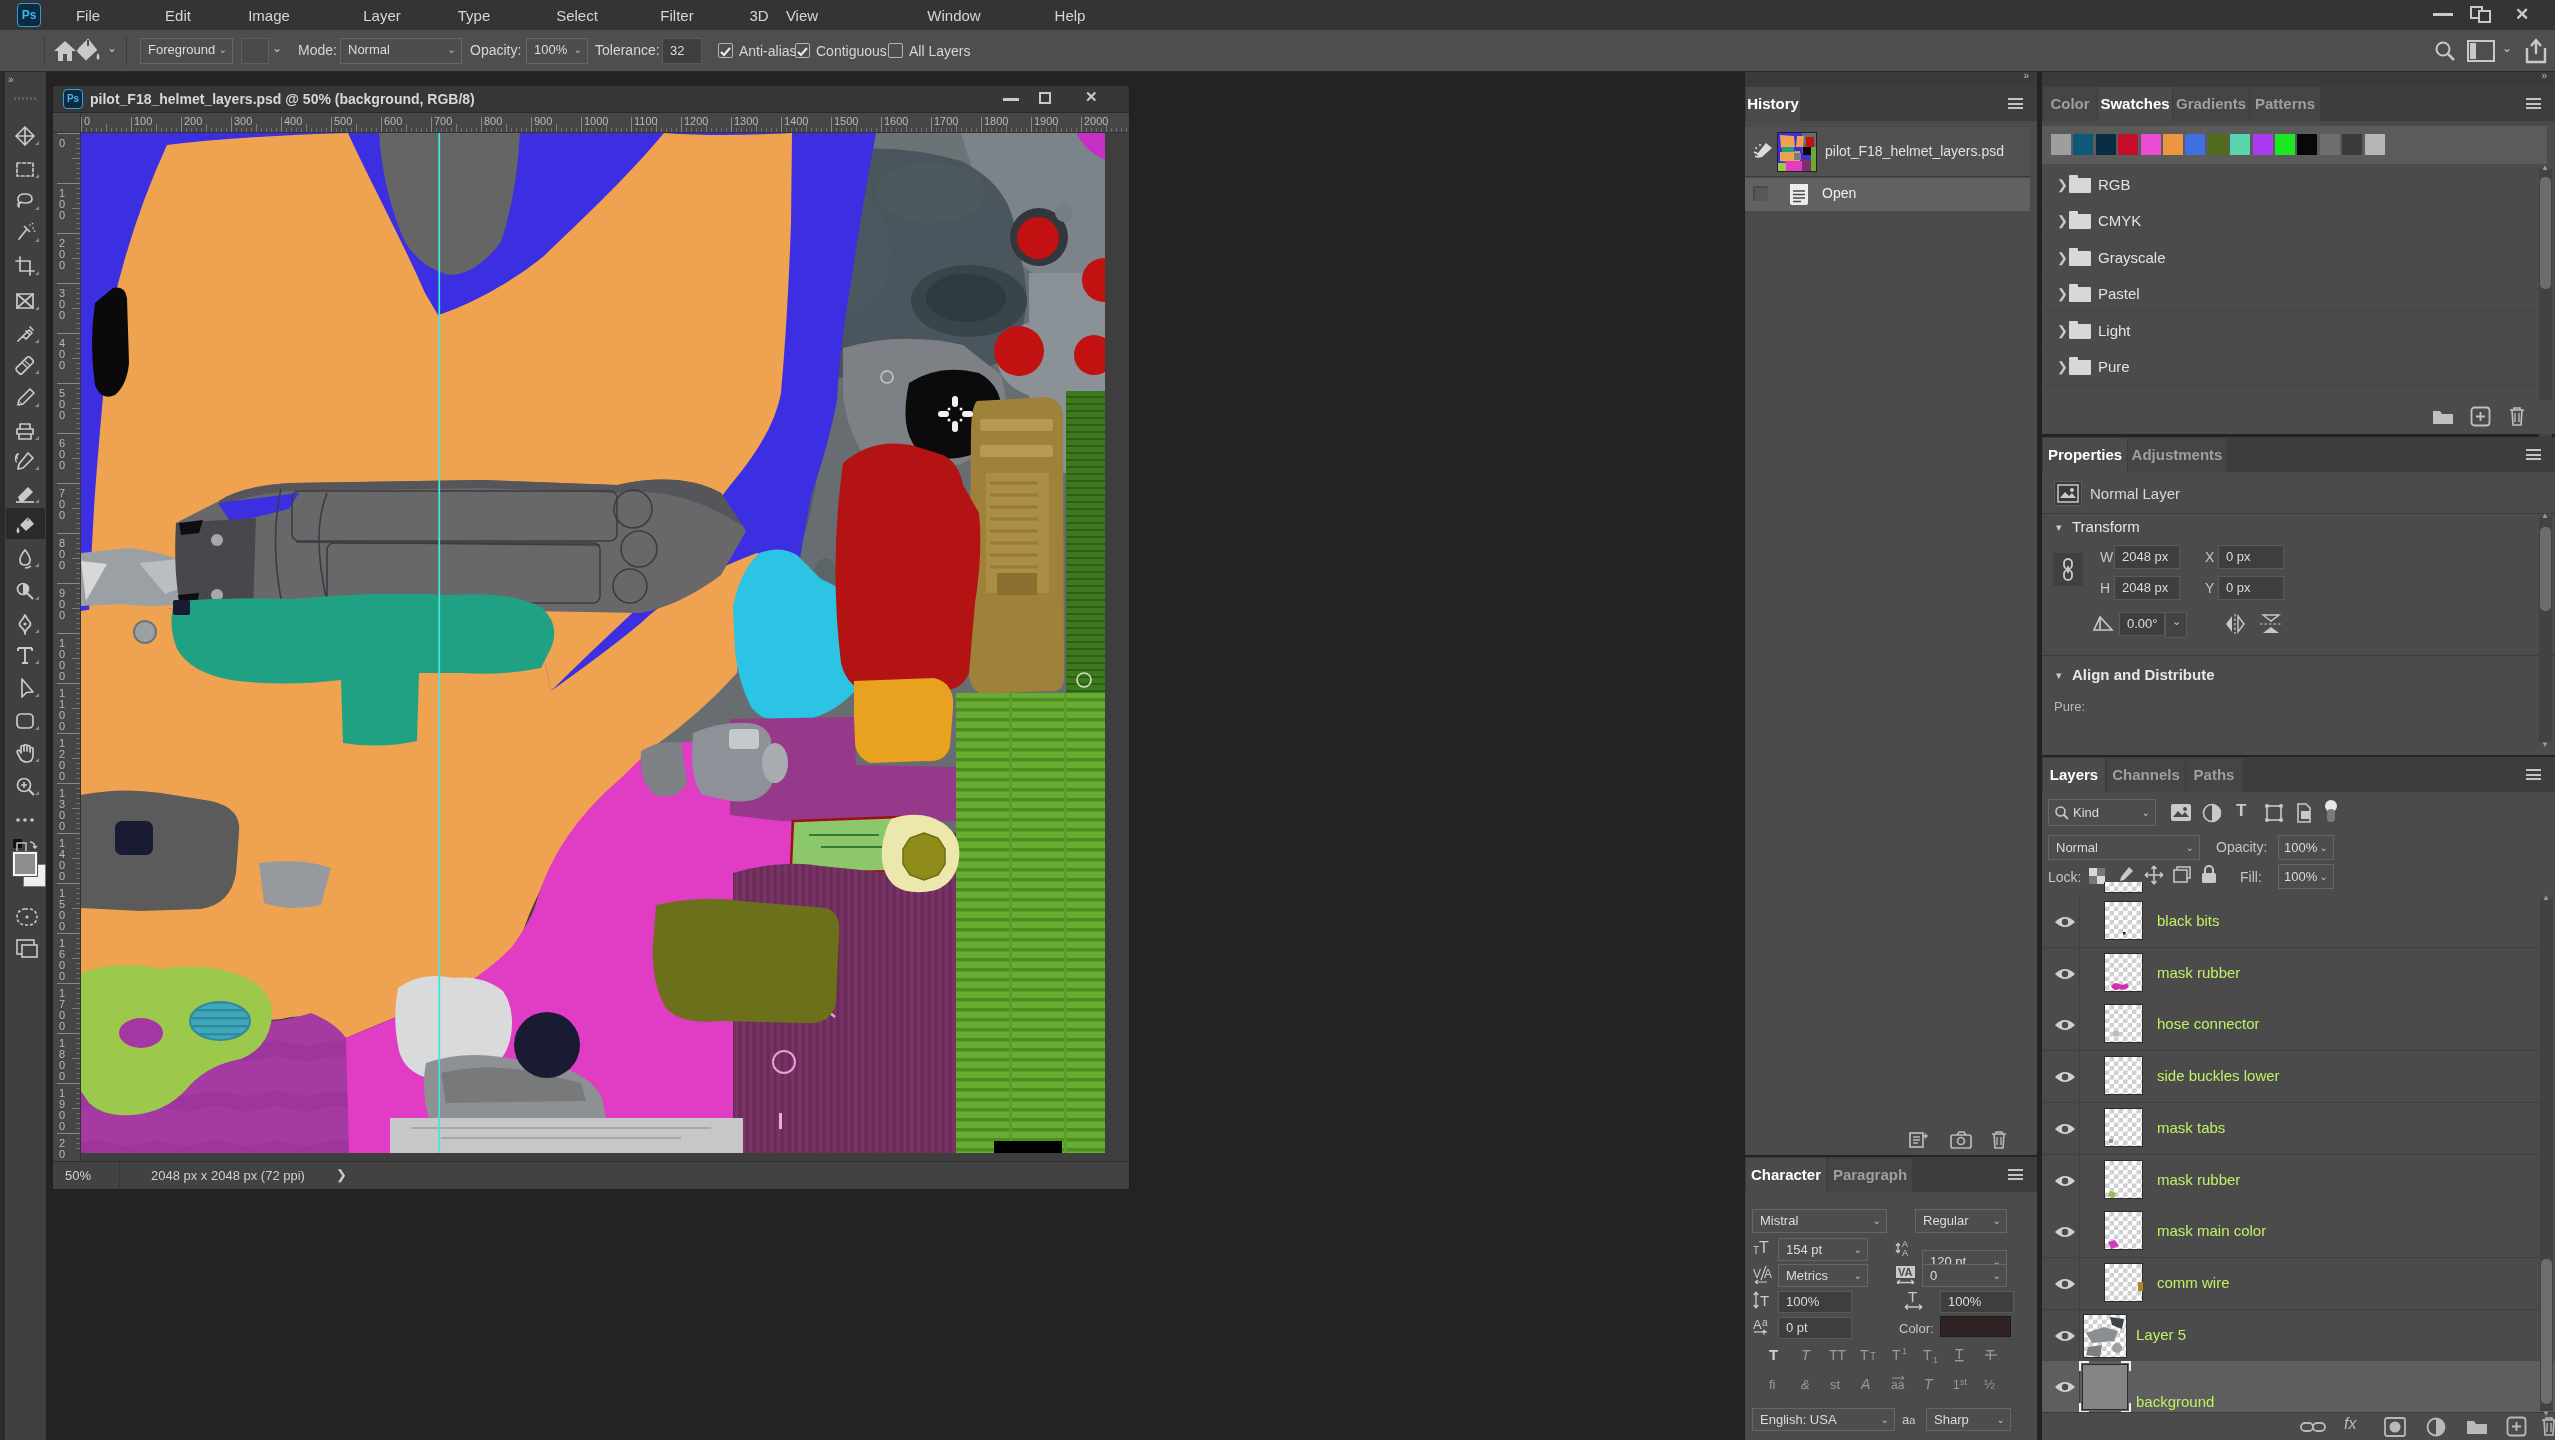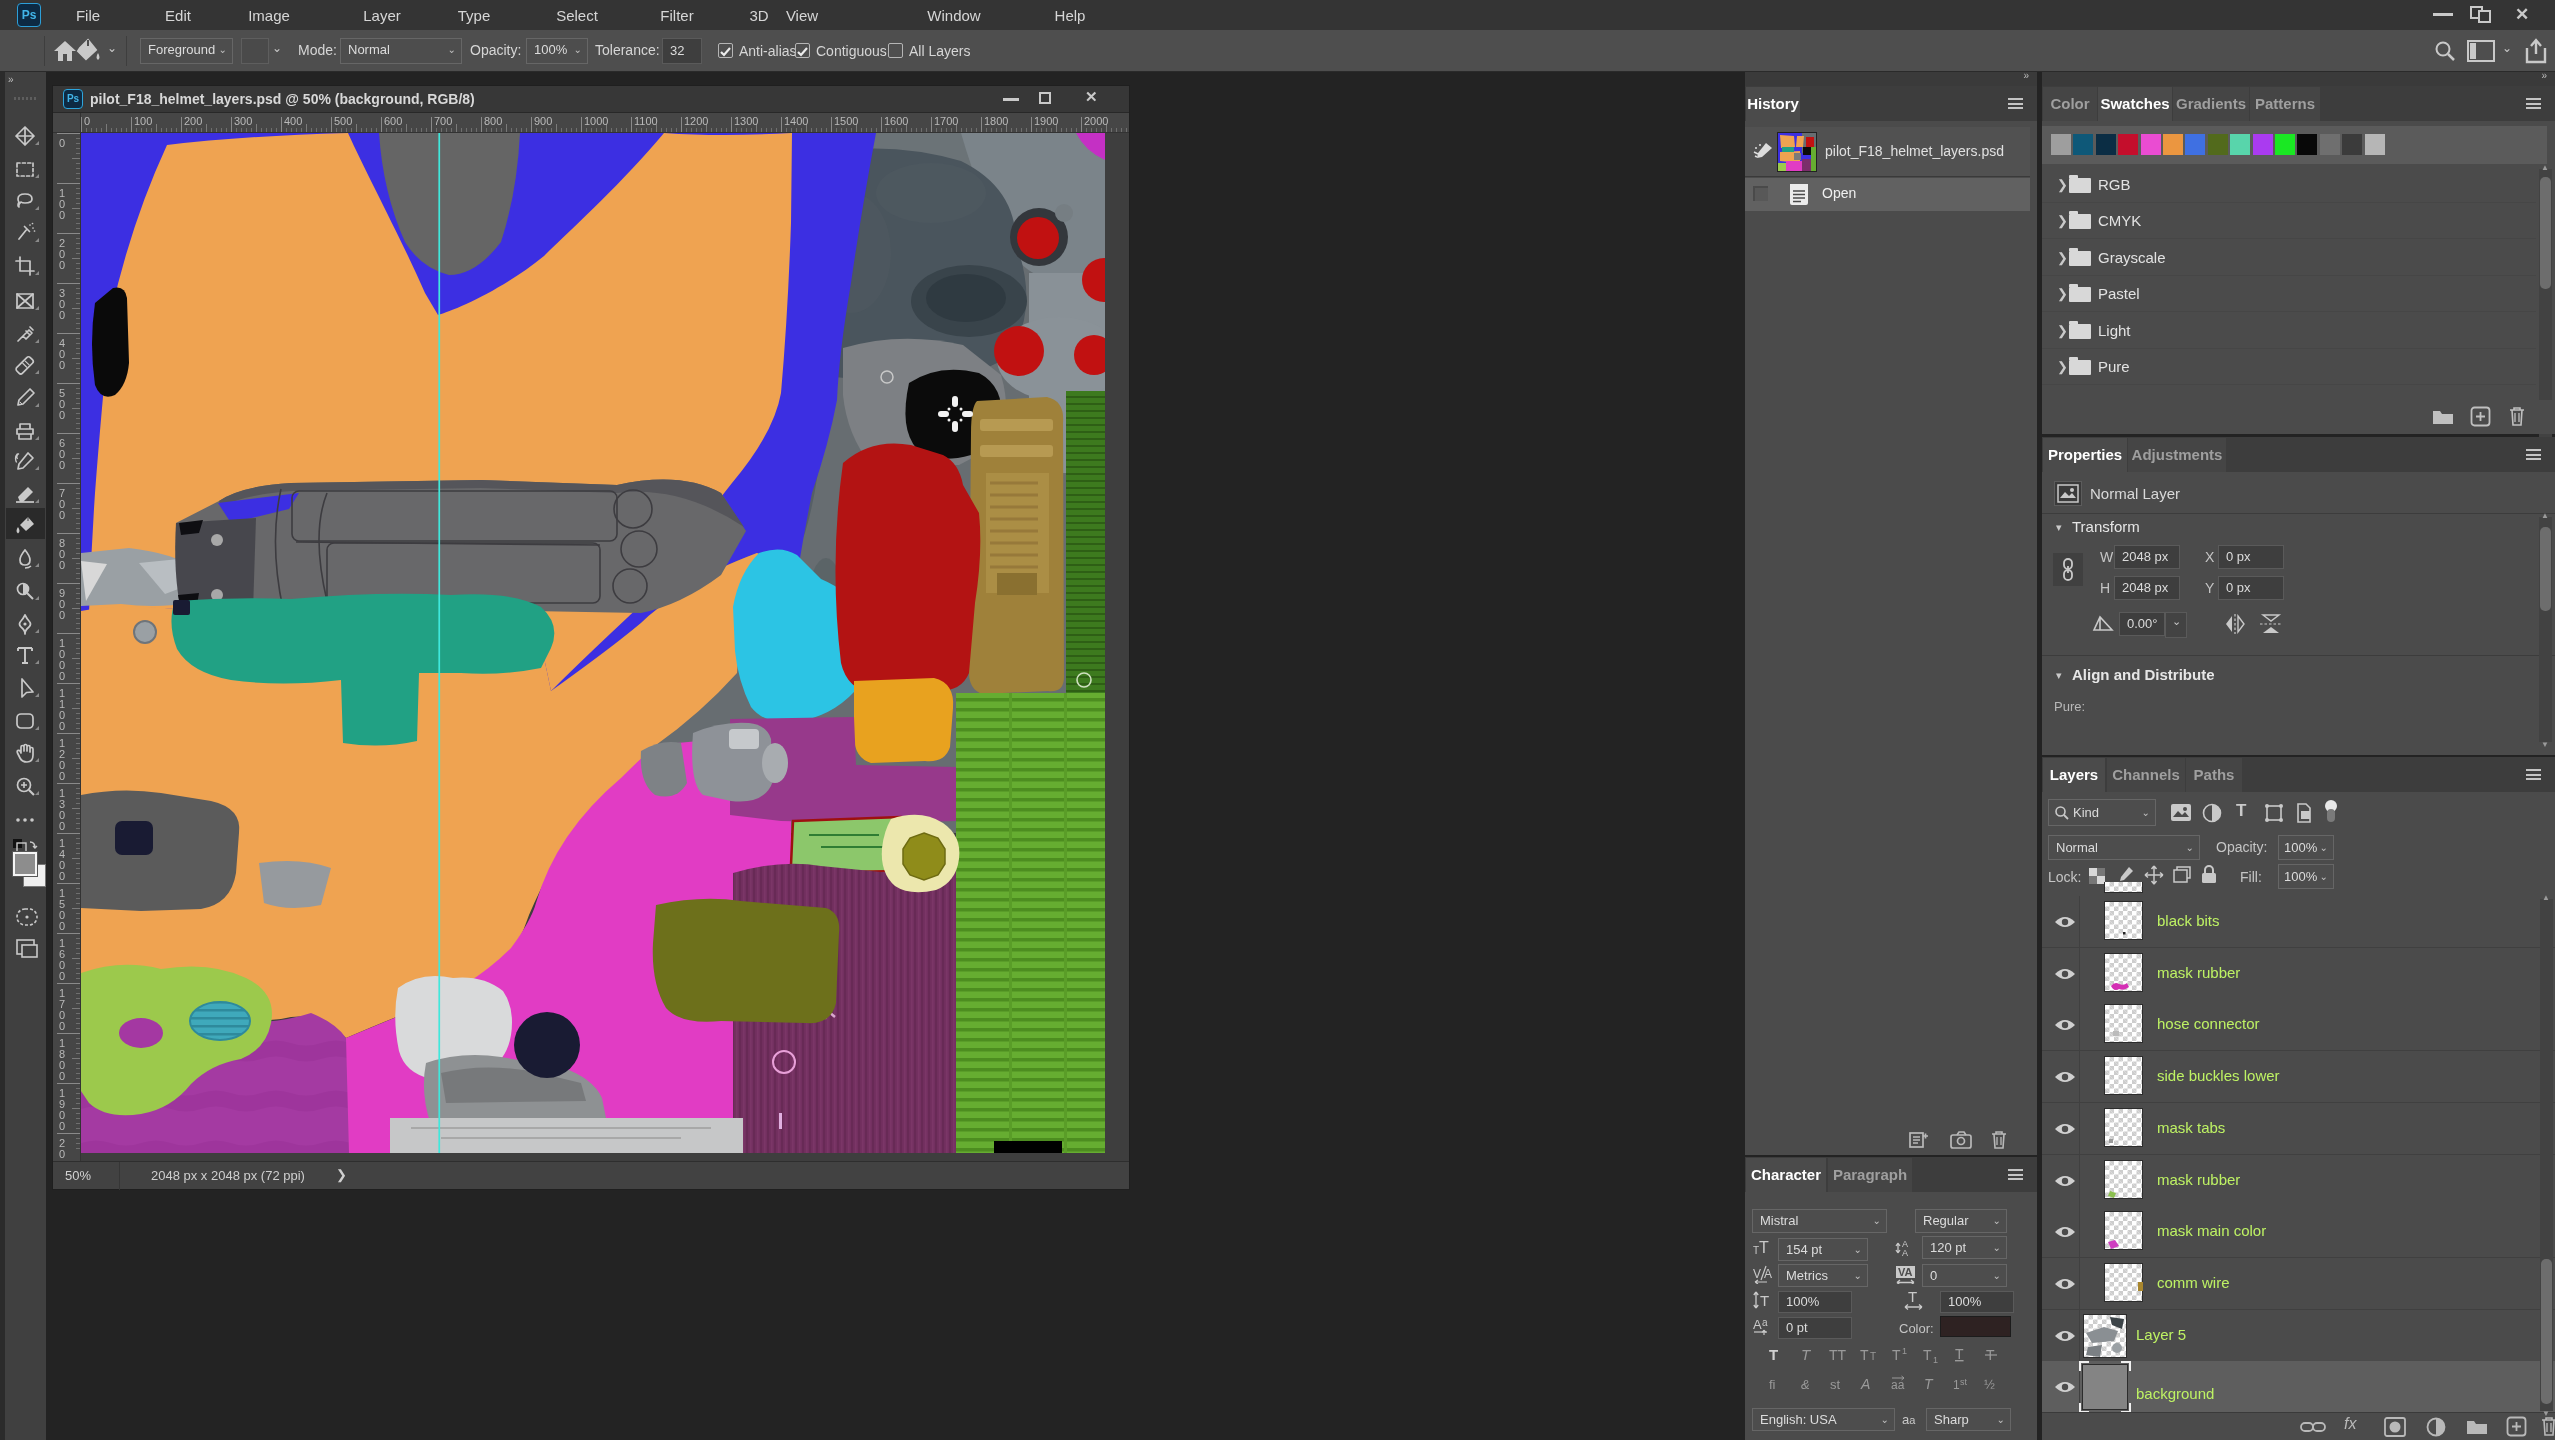--- a/index.html
+++ b/index.html
@@ -537,21 +537,21 @@
 <svg class="a" style="left:8px;top:80px" width="22" height="20" viewBox="0 0 22 20">
         <text x="0" y="17" font-size="10" fill="#c9c9c9" font-family="Liberation Sans">T</text>
         <text x="6" y="16" font-size="16" fill="#c9c9c9" font-family="Liberation Sans">T</text>
       </svg>
 <div class="combo" style="left:33px;top:81px;width:90px;height:23px;line-height:21px">154 pt<span class="cv">⌄</span></div>
 <svg class="a" style="left:150px;top:80px" width="22" height="20" viewBox="0 0 22 20">
         <path d="M3 6 l0 10 M3 6 l-2 3 M3 6 l2 3 M3 16 l-2 -3 M3 16 l2 -3" stroke="#c9c9c9" stroke-width="1.3" fill="none"></path>
         <text x="7" y="10" font-size="9" fill="#c9c9c9">A</text>
         <text x="7" y="19" font-size="9" fill="#c9c9c9">A</text>
       </svg>
-<div class="combo" style="left:177px;top:79px;width:85px;height:23px;line-height:21px">120 pt<span class="cv">⌄</span></div>
+<div class="combo" style="left:177px;top:93px;width:85px;height:23px;line-height:21px">120 pt<span class="cv">⌄</span></div>
 <svg class="a" style="left:8px;top:107px" width="22" height="20" viewBox="0 0 22 20">
         <text x="0" y="14" font-size="12" fill="#c9c9c9">V</text>
         <path d="M8 16 L13 2" stroke="#c9c9c9" stroke-width="1.2"></path>
         <text x="11" y="14" font-size="12" fill="#c9c9c9">A</text>
         <path d="M2 18 l12 0 M2 18 l3 -2 M2 18 l3 2" stroke="#c9c9c9" stroke-width="1.2" fill="none"></path>
       </svg>
 <div class="combo" style="left:33px;top:107px;width:90px;height:23px;line-height:21px">Metrics<span class="cv">⌄</span></div>
 <svg class="a" style="left:150px;top:107px" width="22" height="20" viewBox="0 0 22 20">
         <rect x="1" y="2" width="19" height="12" fill="#c9c9c9"></rect>
         <text x="3" y="12" font-size="11" fill="#4b4b4b" font-weight="bold">VA</text>
@@ -930,21 +930,21 @@
 <div class="a" style="left:12px;top:19px"><svg width="22" height="14" viewBox="0 0 22 14">
             <path d="M1 7 Q11 -3 21 7 Q11 17 1 7 Z" fill="#d0d0d0"></path>
             <circle cx="11" cy="7" r="3.2" fill="#4b4b4b"></circle>
           </svg></div>
 <div class="a" style="left:37px;top:0;width:1px;height:52px;background:#404040"></div>
 <div class="a" style="left:40px;top:3px;width:46px;height:46px;background:#848484;border:1px solid #2c2c2c"></div>
 <div class="a" style="left:37px;top:0px;width:10px;height:10px;border-left:2px solid #f0f0f0;border-top:2px solid #f0f0f0"></div>
 <div class="a" style="left:79px;top:0px;width:10px;height:10px;border-right:2px solid #f0f0f0;border-top:2px solid #f0f0f0"></div>
 <div class="a" style="left:37px;top:42px;width:10px;height:10px;border-left:2px solid #f0f0f0;border-bottom:2px solid #f0f0f0"></div>
 <div class="a" style="left:79px;top:42px;width:10px;height:10px;border-right:2px solid #f0f0f0;border-bottom:2px solid #f0f0f0"></div>
-<div class="lname" style="left:94px;top:24px">background</div>
+<div class="lname" style="left:94px;top:32px">background</div>
 </div>
 <div class="a" style="left:0;top:655px;width:513px;height:28px;background:#4b4b4b;border-top:1px solid #3a3a3a">
 <svg class="a" style="left:258px;top:6px" width="26" height="16" viewBox="0 0 26 16">
           <g fill="none" stroke="#b9b9b9" stroke-width="1.8">
             <rect x="1" y="4" width="12" height="8" rx="4"></rect>
             <rect x="13" y="4" width="12" height="8" rx="4"></rect>
           </g>
         </svg>
 <div class="a" style="left:302px;top:2px;color:#b9b9b9;font-size:16px;font-style:italic">fx</div>
 <svg class="a" style="left:342px;top:4px" width="22" height="20" viewBox="0 0 22 20">

